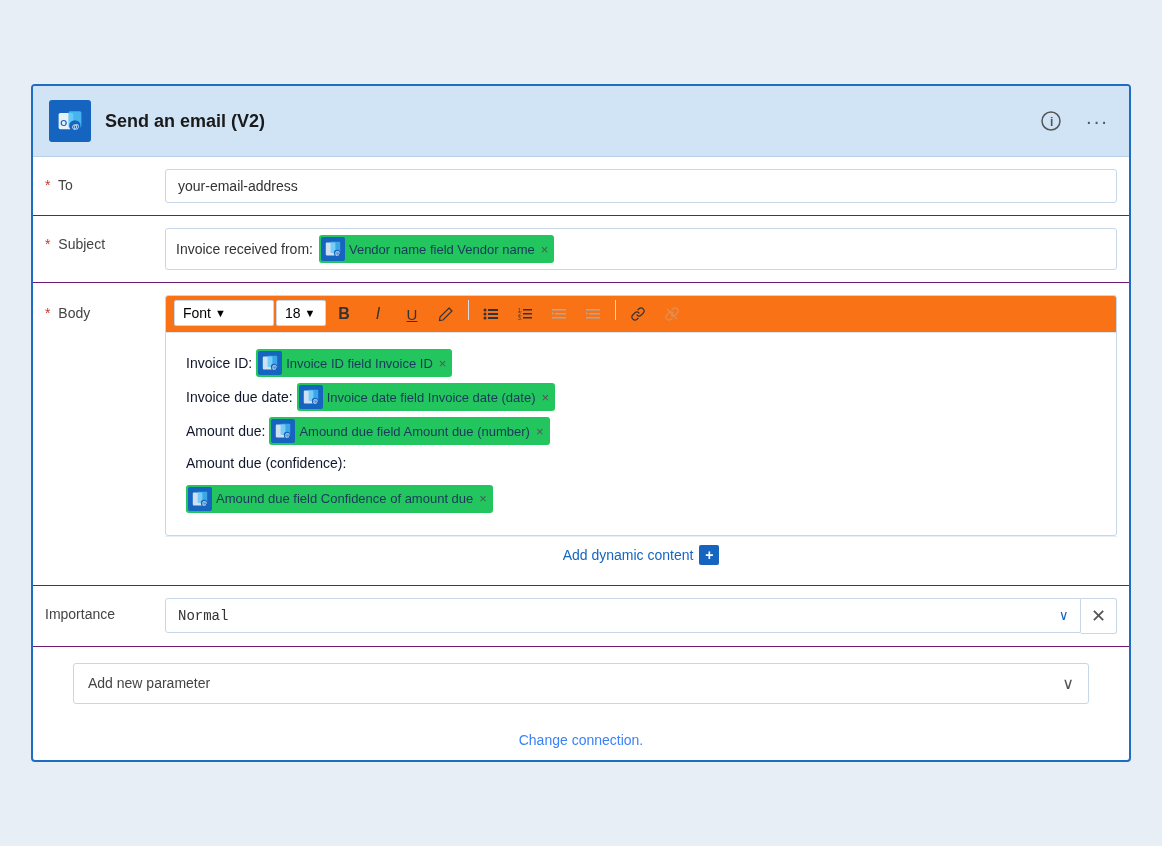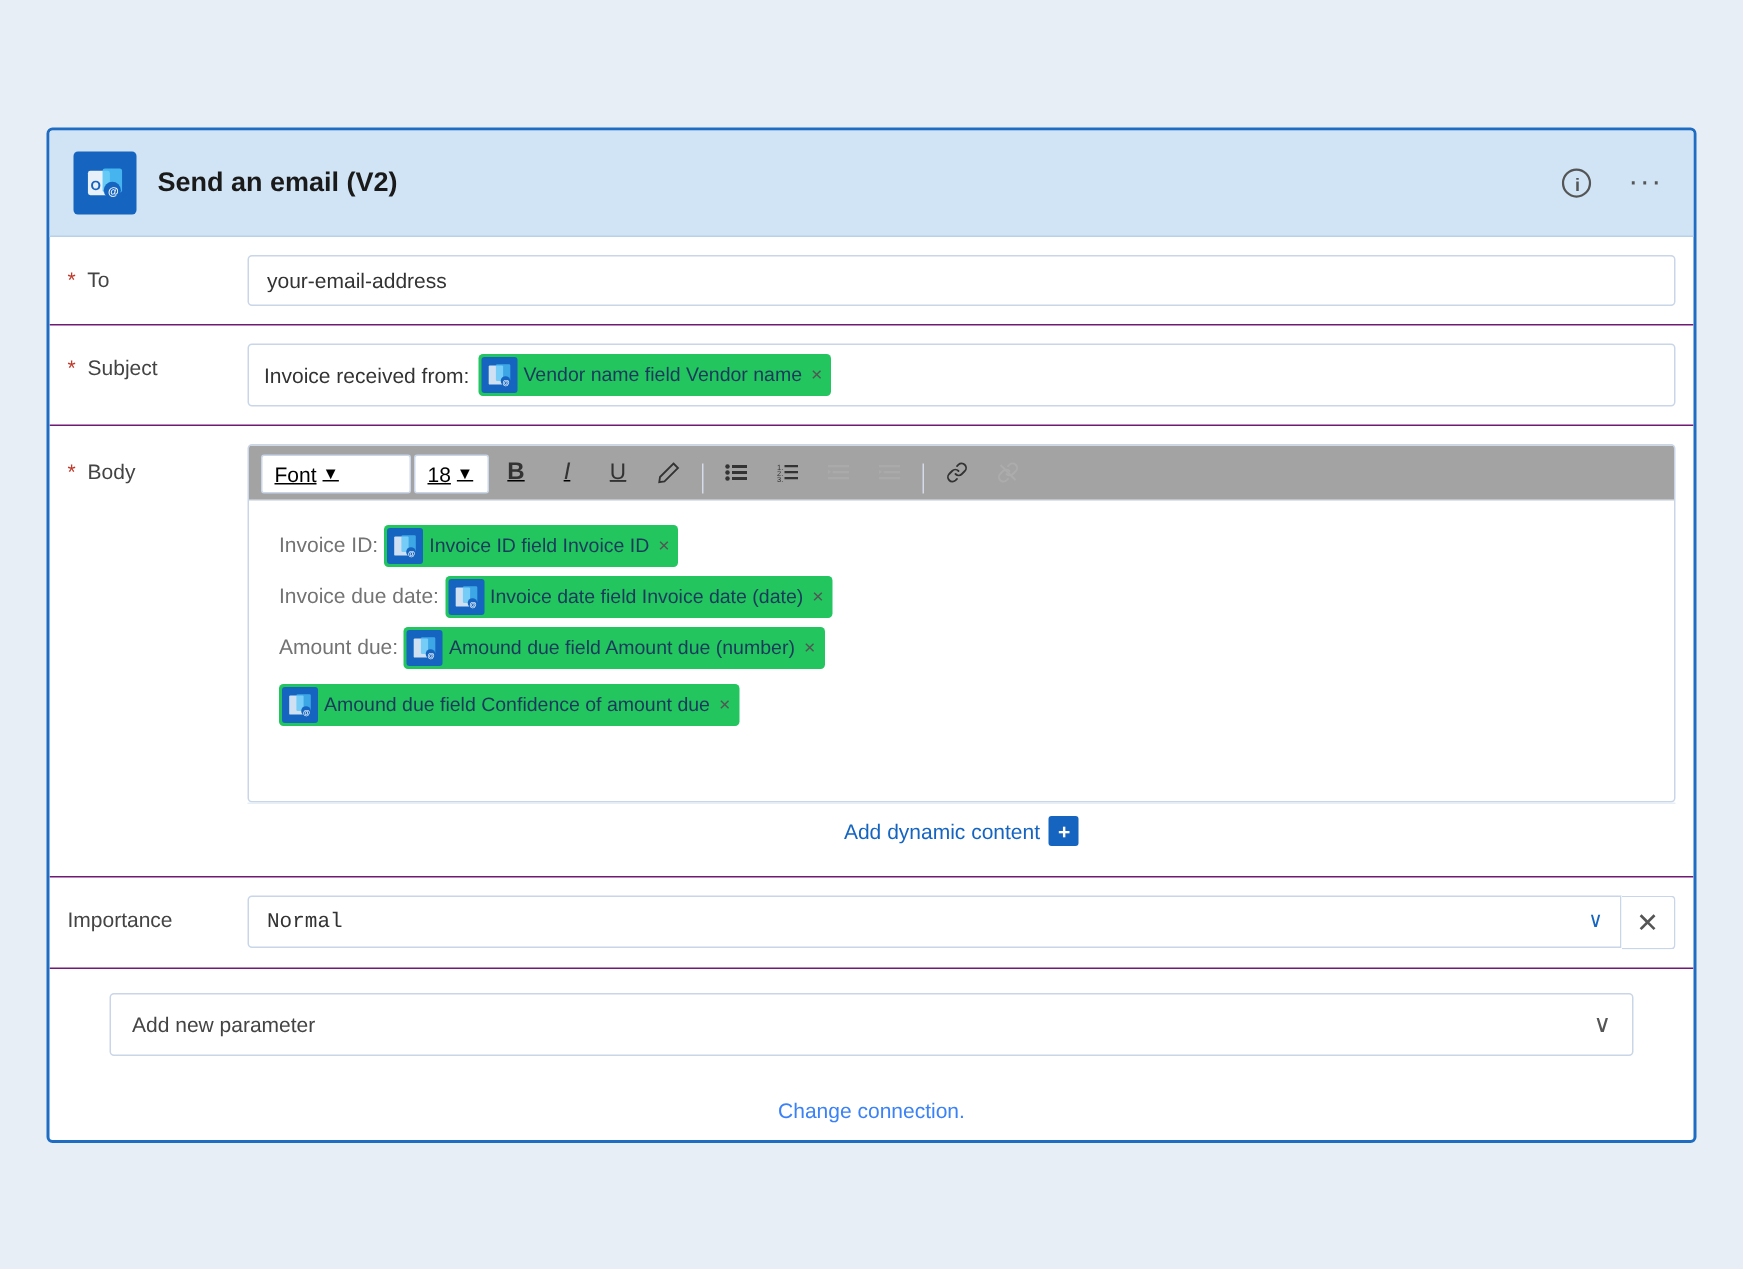--- a/index.html
+++ b/index.html
@@ -144,26 +144,25 @@
     }
 
     
     .body-wrapper {
       border: 1px solid #c8d6e8;
       border-radius: 3px;
       overflow: hidden;
     }
     .body-toolbar {
       display: flex;
-      align-items: flex-end;
-      background: #a3a3a3;
+      align-items: flex-start;
+      background: #f97316;
       border-bottom: 1px solid #dde4ec;
       padding: 4px 8px;
       gap: 2px;
-      text-decoration: underline;
     }
     .toolbar-font-select {
       display: flex;
       align-items: center;
       gap: 4px;
       padding: 4px 8px;
       border: 1px solid #c8d6e8;
       border-radius: 2px;
       cursor: pointer;
       background: white;
@@ -206,21 +205,21 @@
     }
     .body-line {
       display: flex;
       align-items: center;
       flex-wrap: wrap;
       gap: 4px;
       margin-bottom: 6px;
     }
     .body-line-text {
       font-size: 14px;
-      color: #737373;
+      color: #0f172a;
     }
 
     
     .add-dynamic-row {
       display: flex;
       justify-content: center;
       padding: 8px 16px;
       border-top: 1px solid #e8eef5;
     }
     .add-dynamic-btn {
@@ -496,20 +495,21 @@
                     <circle cx="15" cy="15" r="4" fill="#1565c0"></circle>
                     <text x="12.5" y="18" font-size="6" fill="white" font-weight="bold">@</text>
                   </svg>
                 </span>
                 <span class="token-label">Amound due field Amount due (number)</span>
                 <button class="token-remove">×</button>
               </span>
             </div>
 
             <div class="body-line" style="flex-direction: column; align-items: flex-start;">
+              <span class="body-line-text">Amount due (confidence):</span>
               <span class="dynamic-token" style="margin-top:4px;">
                 <span class="token-icon">
                   <svg viewBox="0 0 20 20" fill="none">
                     <rect x="1" y="2" width="12" height="16" rx="1" fill="white" opacity="0.8"></rect>
                     <rect x="7" y="1" width="12" height="14" rx="1" fill="#4fc3f7" opacity="0.7"></rect>
                     <circle cx="15" cy="15" r="4" fill="#1565c0"></circle>
                     <text x="12.5" y="18" font-size="6" fill="white" font-weight="bold">@</text>
                   </svg>
                 </span>
                 <span class="token-label">Amound due field Confidence of amount due</span>

